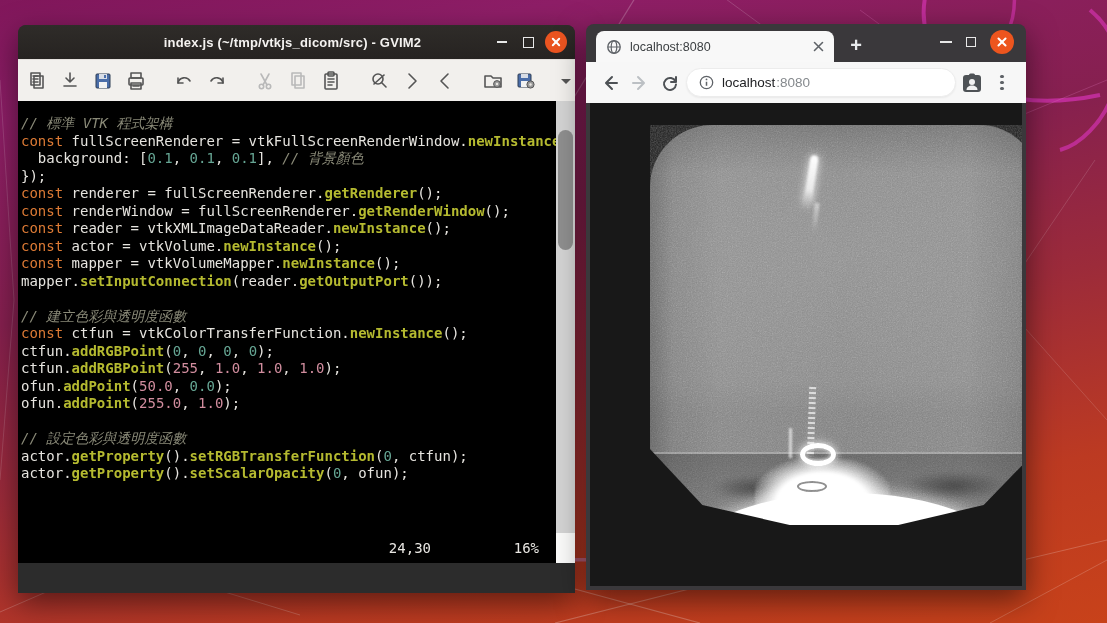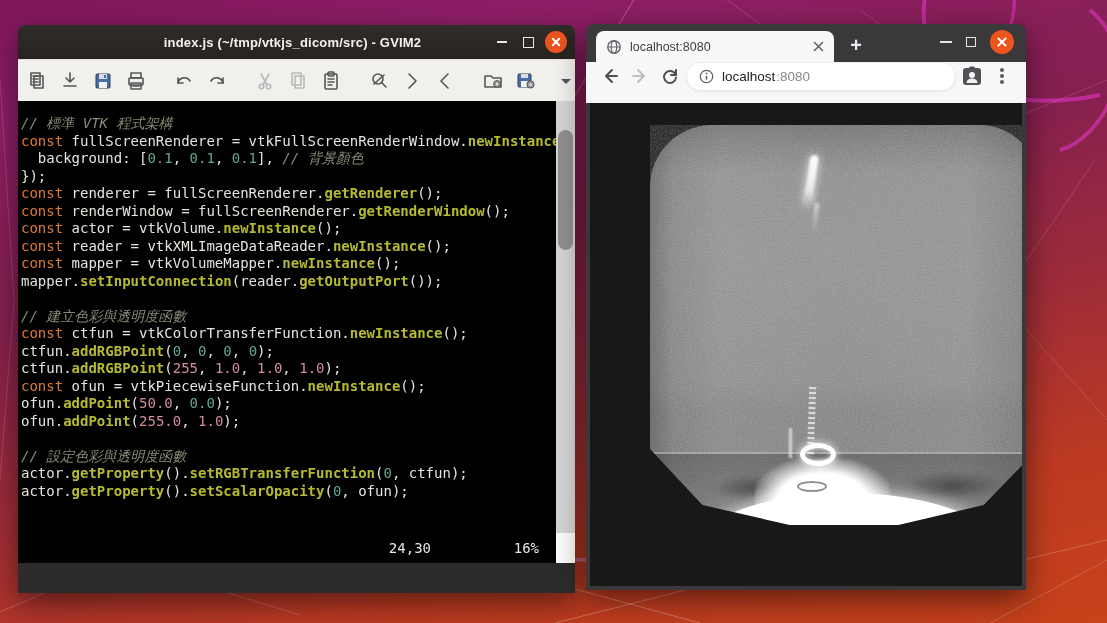--- a/index.html
+++ b/index.html
@@ -60,21 +60,21 @@
   .newtab-btn { width:28px; height:28px; margin:0 0 3px 8px; display:flex; align-items:center; justify-content:center; color:#e8eaed; font-size:20px; font-weight:bold; }
   .tab-spacer { flex:1; }
   .b-controls { display:flex; align-items:center; gap:14px; margin:0 6px 8px 0; }
   .b-min { width:12px; height:2px; background:#e8e8e8; }
   .b-max { width:10px; height:10px; border:1.5px solid #e8e8e8; }
   .b-close { width:24px; height:24px; border-radius:50%; background:#ed551e; position:relative; }
   .b-close::before,.b-close::after { content:""; position:absolute; left:50%; top:50%; width:12px; height:2px; background:#fff; border-radius:1px; }
   .b-close::before { transform:translate(-50%,-50%) rotate(45deg); }
   .b-close::after  { transform:translate(-50%,-50%) rotate(-45deg); }
 
-  .b-toolbar { height:41px; background:#f7f7f7; display:flex; gap:2px; padding:0 10px; }
+  .b-toolbar { height:41px; background:#f7f7f7; display:flex; align-items:center; gap:2px; padding:0 10px; }
   .nav-btn { width:28px; height:28px; display:flex; align-items:center; justify-content:center; }
   .omnibox { flex:1; height:29px; background:#fff; border:1px solid #ececec; border-radius:15px; display:flex; align-items:center; padding:0 12px; gap:8px; box-shadow:0 1px 2px rgba(0,0,0,.06); }
   .omni-host { font-size:13.5px; color:#202124; }
   .omni-port { font-size:13.5px; color:#85898d; }
   .dots { font-size:15px; color:#5f6368; font-weight:bold; letter-spacing:0; line-height:5px; display:flex; flex-direction:column; gap:2.5px; align-items:center; width:20px; }
   .dots i { width:3.5px; height:3.5px; background:#5f6368; border-radius:50%; }
 
   .b-content { margin:0 4px 4px; height:483px; background:#181818; position:relative; overflow:hidden; }
 
   
@@ -248,30 +248,29 @@
   </div>
 
   <div class="gvim-editor">
     <div class="code-area">
         <div class="code-line"><span class="tok-c">// 標準 VTK 程式架構</span></div>
         <div class="code-line"><span class="tok-k">const</span><span class="tok-p"> fullScreenRenderer = vtkFullScreenRenderWindow.</span><span class="tok-f">newInstance</span></div>
         <div class="code-line"><span class="tok-p">  background: [</span><span class="tok-n0">0.1</span><span class="tok-p">, </span><span class="tok-n0">0.1</span><span class="tok-p">, </span><span class="tok-n0">0.1</span><span class="tok-p">], </span><span class="tok-c">// 背景顏色</span></div>
         <div class="code-line"><span class="tok-p">});</span></div>
         <div class="code-line"><span class="tok-k">const</span><span class="tok-p"> renderer = fullScreenRenderer.</span><span class="tok-f">getRenderer</span><span class="tok-p">();</span></div>
         <div class="code-line"><span class="tok-k">const</span><span class="tok-p"> renderWindow = fullScreenRenderer.</span><span class="tok-f">getRenderWindow</span><span class="tok-p">();</span></div>
+        <div class="code-line"><span class="tok-k">const</span><span class="tok-p"> reader = vtkXMLImageDataReader.</span><span class="tok-f">newInstance</span><span class="tok-p">();</span></div>
         <div class="code-line"><span class="tok-k">const</span><span class="tok-p"> actor = vtkVolume.</span><span class="tok-f">newInstance</span><span class="tok-p">();</span></div>
-        <div class="code-line"><span class="tok-k">const</span><span class="tok-p"> reader = vtkXMLImageDataReader.</span><span class="tok-f">newInstance</span><span class="tok-p">();</span></div>
         <div class="code-line"><span class="tok-k">const</span><span class="tok-p"> mapper = vtkVolumeMapper.</span><span class="tok-f">newInstance</span><span class="tok-p">();</span></div>
         <div class="code-line"><span class="tok-p">mapper.</span><span class="tok-f">setInputConnection</span><span class="tok-p">(reader.</span><span class="tok-f">getOutputPort</span><span class="tok-p">());</span></div>
         <div class="code-line">&nbsp;</div>
         <div class="code-line"><span class="tok-c">// 建立色彩與透明度函數</span></div>
         <div class="code-line"><span class="tok-k">const</span><span class="tok-p"> ctfun = vtkColorTransferFunction.</span><span class="tok-f">newInstance</span><span class="tok-p">();</span></div>
         <div class="code-line"><span class="tok-p">ctfun.</span><span class="tok-f">addRGBPoint</span><span class="tok-p">(</span><span class="tok-n0">0</span><span class="tok-p">, </span><span class="tok-n0">0</span><span class="tok-p">, </span><span class="tok-n0">0</span><span class="tok-p">, </span><span class="tok-n0">0</span><span class="tok-p">);</span></div>
         <div class="code-line"><span class="tok-p">ctfun.</span><span class="tok-f">addRGBPoint</span><span class="tok-p">(</span><span class="tok-n">255</span><span class="tok-p">, </span><span class="tok-n">1.0</span><span class="tok-p">, </span><span class="tok-n">1.0</span><span class="tok-p">, </span><span class="tok-n">1.0</span><span class="tok-p">);</span></div>
-        <div class="code-line"><span class="tok-k">const</span><span class="tok-p"> ofun = vtkPiecewiseFunction.</span><span class="tok-f">newInstance</span><span class="tok-p">();</span></div>
         <div class="code-line"><span class="tok-p">ofun.</span><span class="tok-f">addPoint</span><span class="tok-p">(</span><span class="tok-n">50.0</span><span class="tok-p">, </span><span class="tok-n0">0.0</span><span class="tok-p">);</span></div>
         <div class="code-line"><span class="tok-p">ofun.</span><span class="tok-f">addPoint</span><span class="tok-p">(</span><span class="tok-n">255.0</span><span class="tok-p">, </span><span class="tok-n">1.0</span><span class="tok-p">);</span></div>
         <div class="code-line">&nbsp;</div>
         <div class="code-line"><span class="tok-c">// 設定色彩與透明度函數</span></div>
         <div class="code-line"><span class="tok-p">actor.</span><span class="tok-f">getProperty</span><span class="tok-p">().</span><span class="tok-f">setRGBTransferFunction</span><span class="tok-p">(</span><span class="tok-n0">0</span><span class="tok-p">, ctfun);</span></div>
         <div class="code-line"><span class="tok-p">actor.</span><span class="tok-f">getProperty</span><span class="tok-p">().</span><span class="tok-f">setScalarOpacity</span><span class="tok-p">(</span><span class="tok-n0">0</span><span class="tok-p">, ofun);</span></div>
       </div>
     <div class="gvim-scrollbar">
       <div class="gvim-scroll-thumb"></div>
       <div class="gvim-scroll-bottom"></div>

